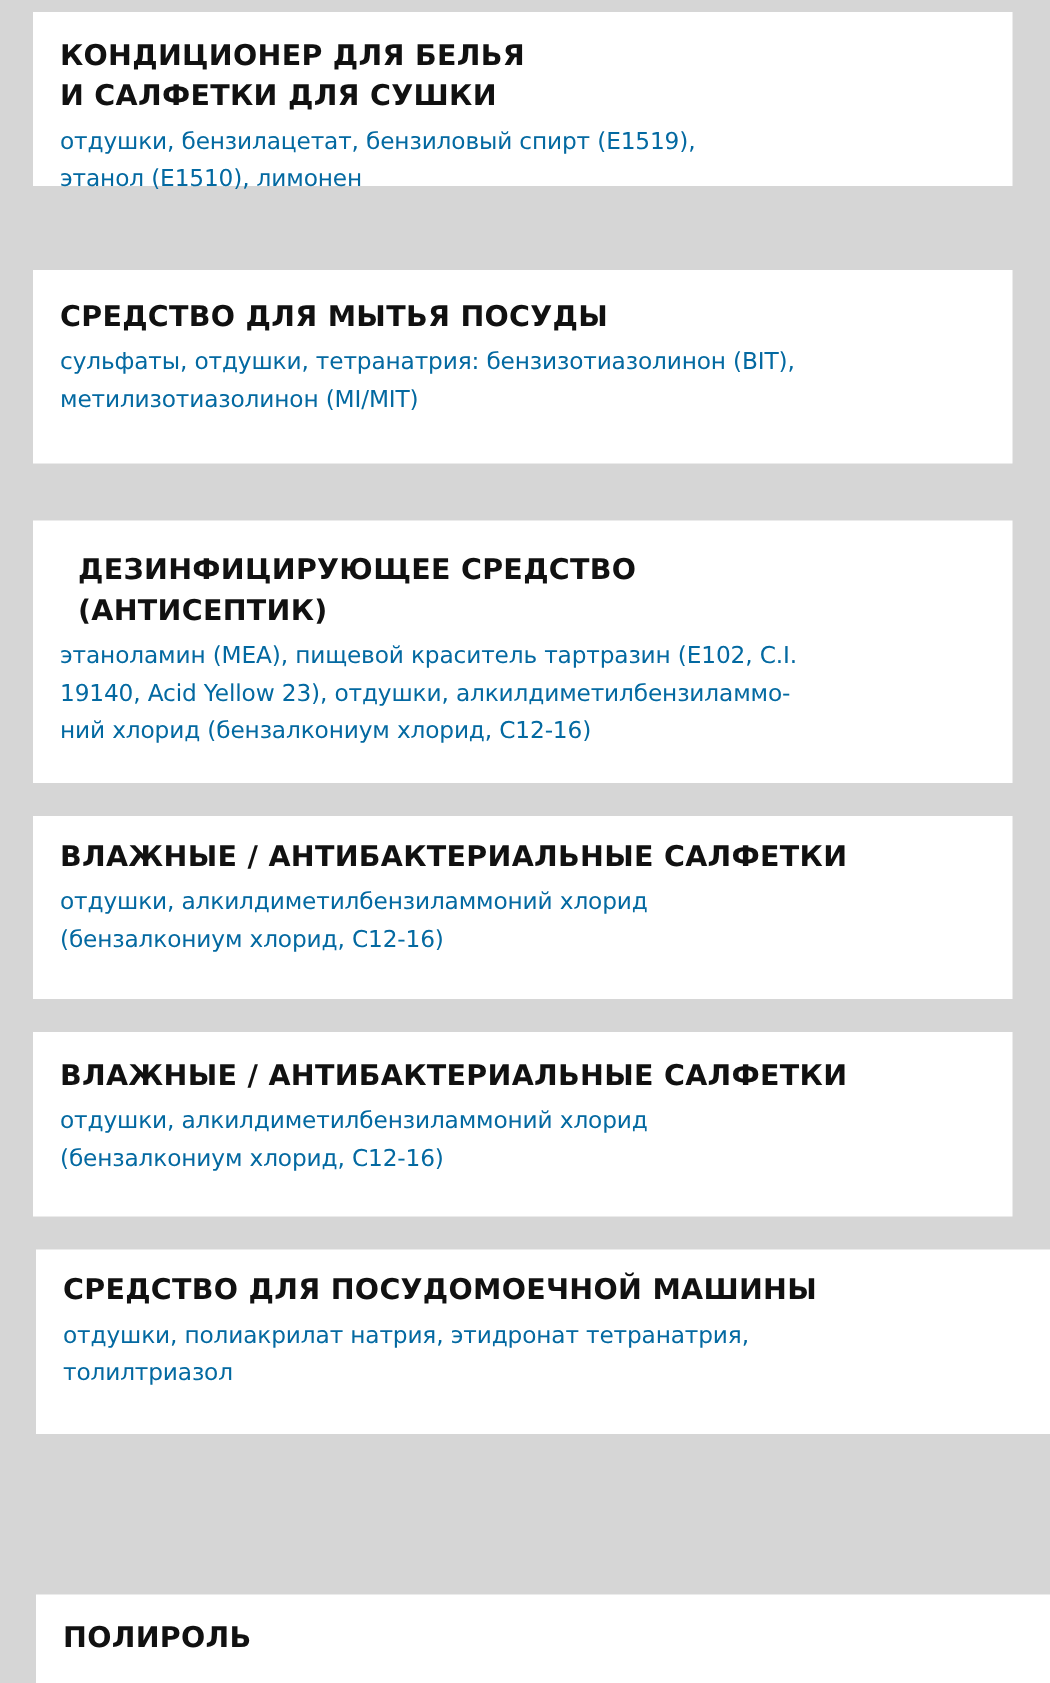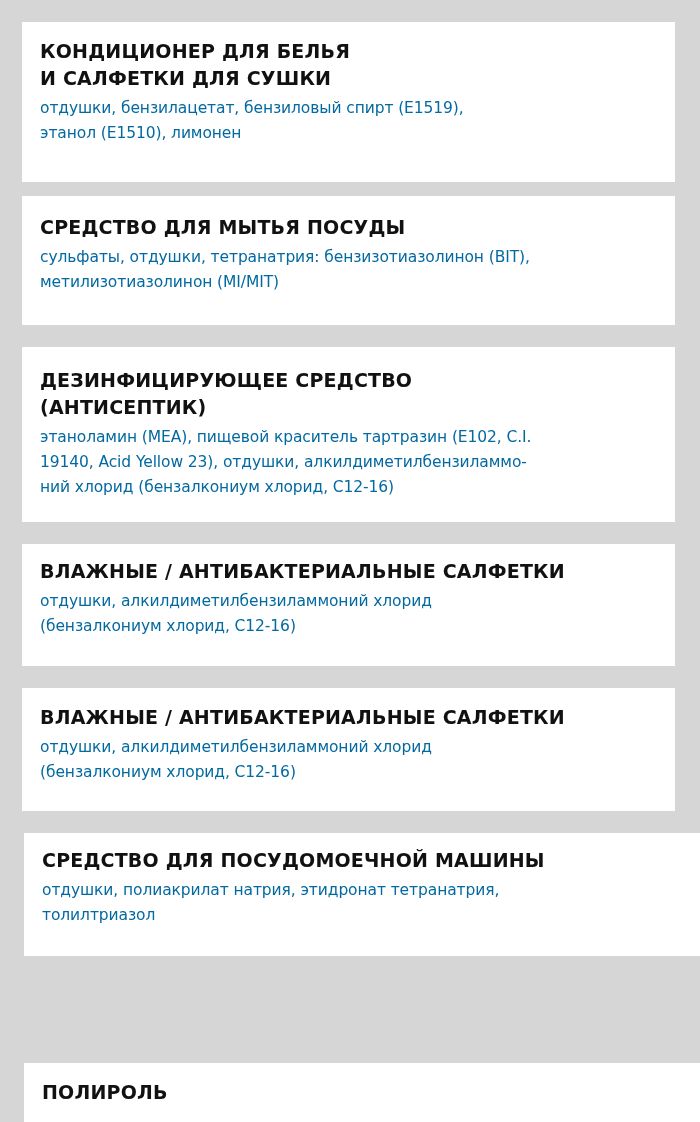--- a/index.html
+++ b/index.html
@@ -43,35 +43,35 @@
       margin: 0;
       letter-spacing: -0.1px;
       white-space: pre-line;
     }
   </style>
 </head>
 <body>
 
 <div>
 
-  <section class="card" style="top:22px;height:160px;">
+  <section class="card" style="top:8px;height:116px;">
     <h2 class="title" style="margin-top:2px;">КОНДИЦИОНЕР ДЛЯ БЕЛЬЯ
 И САЛФЕТКИ ДЛЯ СУШКИ</h2>
     <p class="body">отдушки, бензилацетат, бензиловый спирт (E1519),
 этанол (E1510), лимонен</p>
   </section>
 
-  <section class="card" style="top:196px;height:129px;">
+  <section class="card" style="top:180px;height:129px;">
     <h2 class="title" style="margin-top:4px;">СРЕДСТВО ДЛЯ МЫТЬЯ ПОСУДЫ</h2>
     <p class="body">сульфаты, отдушки, тетранатрия: бензизотиазолинон (BIT),
 метилизотиазолинон (MI/MIT)</p>
   </section>
 
   <section class="card" style="top:347px;height:175px;">
-    <h2 class="title" style="margin-top:6px;">ДЕЗИНФИЦИРУЮЩЕЕ СРЕДСТВО
+    <h2 class="title" style="margin-top:6px;margin-left:12px;">ДЕЗИНФИЦИРУЮЩЕЕ СРЕДСТВО
 (АНТИСЕПТИК)</h2>
     <p class="body">этаноламин (MEA), пищевой краситель тартразин (E102, C.I.
 19140, Acid Yellow 23), отдушки, алкилдиметилбензиламмо-
 ний хлорид (бензалкониум хлорид, C12-16)</p>
   </section>
 
   <section class="card" style="top:544px;height:122px;">
     <h2 class="title" style="margin-top:0px;">ВЛАЖНЫЕ / АНТИБАКТЕРИАЛЬНЫЕ САЛФЕТКИ</h2>
     <p class="body">отдушки, алкилдиметилбензиламмоний хлорид
 (бензалкониум хлорид, C12-16)</p>

